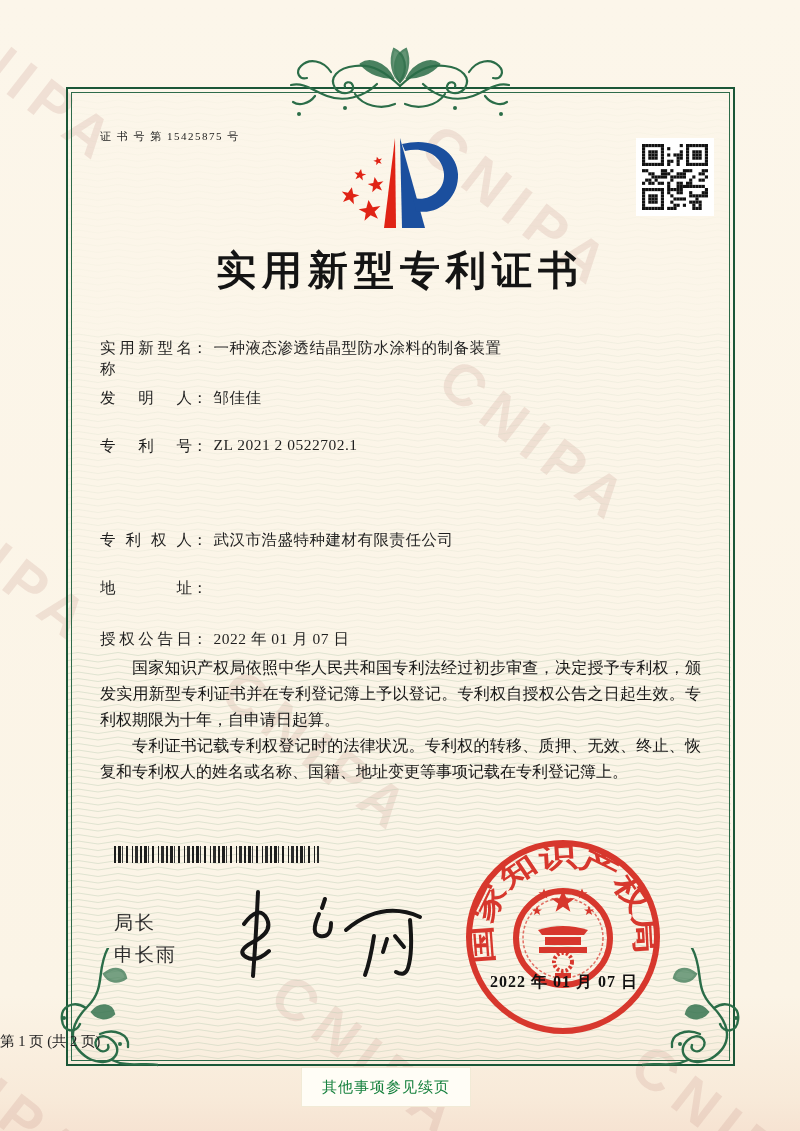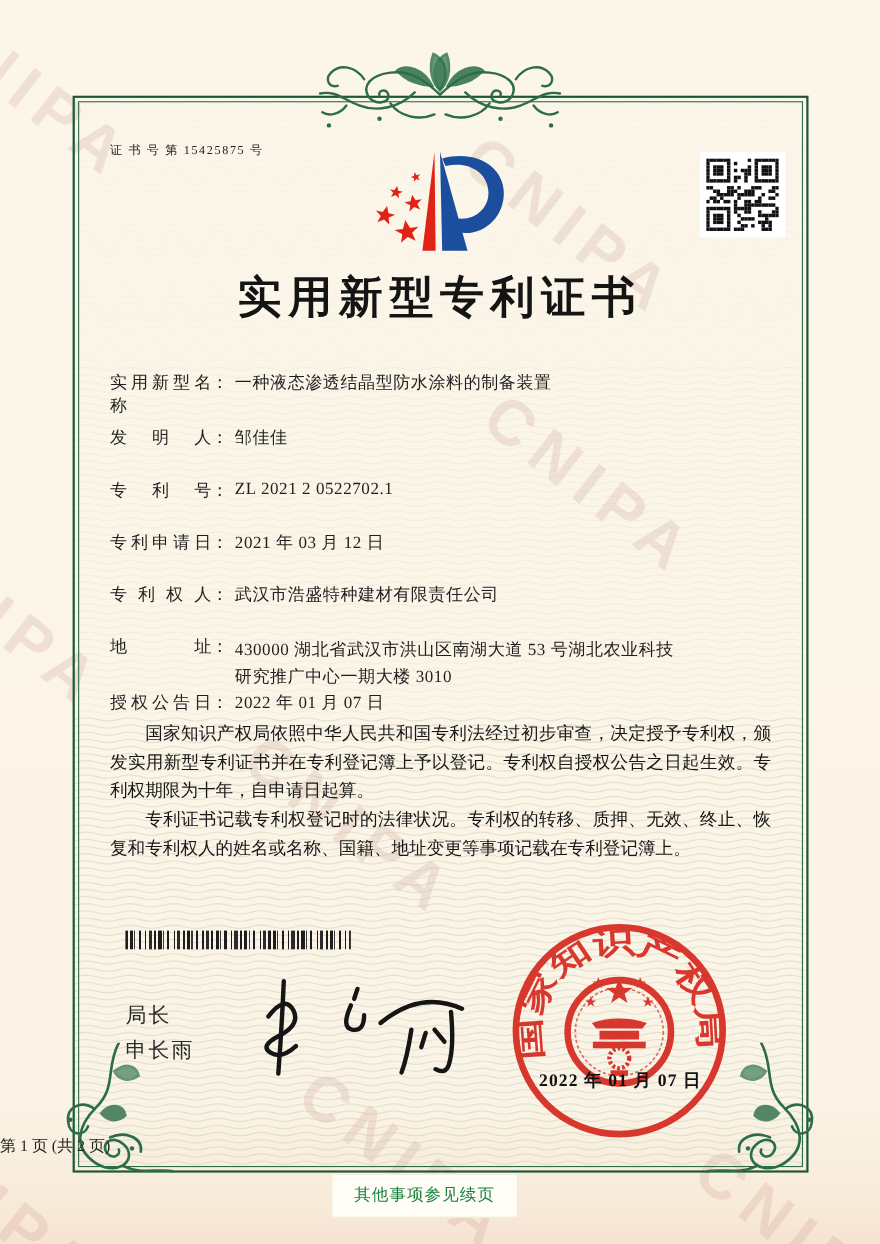--- a/index.html
+++ b/index.html
@@ -499,28 +499,25 @@
 
   <div class="frow" style="top:338px">
     <span class="flabel">实用新型名称</span><span class="fcolon">：</span><span class="fvalue">一种液态渗透结晶型防水涂料的制备装置</span>
   </div>
   <div class="frow" style="top:388px">
     <span class="flabel">发明人</span><span class="fcolon">：</span><span class="fvalue">邹佳佳</span>
   </div>
   <div class="frow" style="top:436px">
     <span class="flabel">专利号</span><span class="fcolon">：</span><span class="fvalue">ZL 2021 2 0522702.1</span>
   </div>
-  <div class="frow" style="top:483px">
-    <span class="flabel">专利申请日</span><span class="fcolon">：</span><span class="fvalue">2021 年 03 月 12 日</span>
-  </div>
   <div class="frow" style="top:530px">
     <span class="flabel">专利权人</span><span class="fcolon">：</span><span class="fvalue">武汉市浩盛特种建材有限责任公司</span>
   </div>
   <div class="frow" style="top:578px">
-    <span class="flabel">地址</span><span class="fcolon">：</span><span class="fvalue addrval"><div>430000  湖北省武汉市洪山区南湖大道 53 号湖北农业科技</div><div>研究推广中心一期大楼 3010</div></span>
+    <span class="flabel">地址</span><span class="fcolon">：</span>
   </div>
   <div class="frow" style="top:629px">
     <span class="flabel">授权公告日</span><span class="fcolon">：</span><span class="fvalue">2022 年 01 月 07 日</span>
   </div>
 
   <div class="body-text">
     <p>国家知识产权局依照中华人民共和国专利法经过初步审查，决定授予专利权，颁发实用新型专利证书并在专利登记簿上予以登记。专利权自授权公告之日起生效。专利权期限为十年，自申请日起算。</p>
     <p>专利证书记载专利权登记时的法律状况。专利权的转移、质押、无效、终止、恢复和专利权人的姓名或名称、国籍、地址变更等事项记载在专利登记簿上。</p>
   </div>
 

